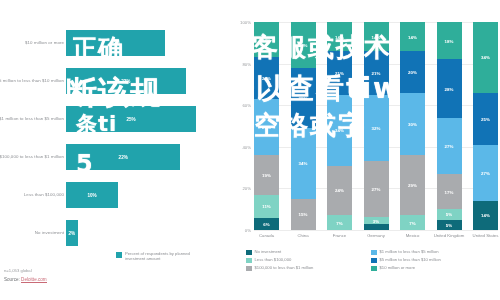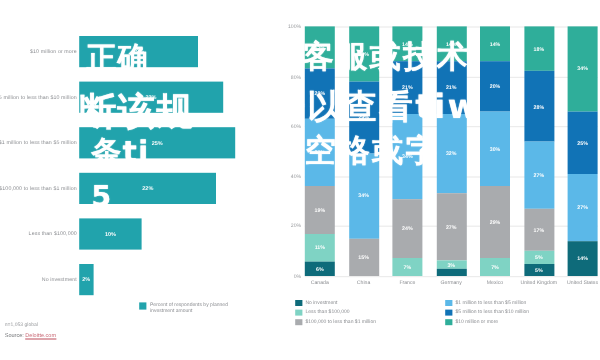--- a/index.html
+++ b/index.html
@@ -108,21 +108,21 @@
   .ovl{
     position:absolute;color:#ffffff;font-weight:bold;
     font-family:"DejaVu Sans",sans-serif;
     white-space:nowrap;
     text-shadow:0 0 1px rgba(255,255,255,.85);
   }
   #ovl-1{left:72px;top:32px;font-size:25px;letter-spacing:1px;}
   #ovl-1b{left:196px;top:30px;font-size:26px;letter-spacing:2px;}
   #ovl-2{left:66px;top:72px;font-size:31px;letter-spacing:1px;}
   #ovl-2b{left:196px;top:70px;font-size:28px;letter-spacing:2px;}
-  #ovl-3{left:76px;top:110px;font-size:25px;letter-spacing:1px;}
+  #ovl-3{left:76px;top:110px;font-size:21px;letter-spacing:1px;}
   #ovl-3b{left:198px;top:108px;font-size:26px;letter-spacing:2px;}
   #ovl-4{left:76px;top:150px;font-size:24px;letter-spacing:1px;}
 </style>
 </head>
 <body>
 
 <div id="page">
 
   <div id="left-chart">
 

